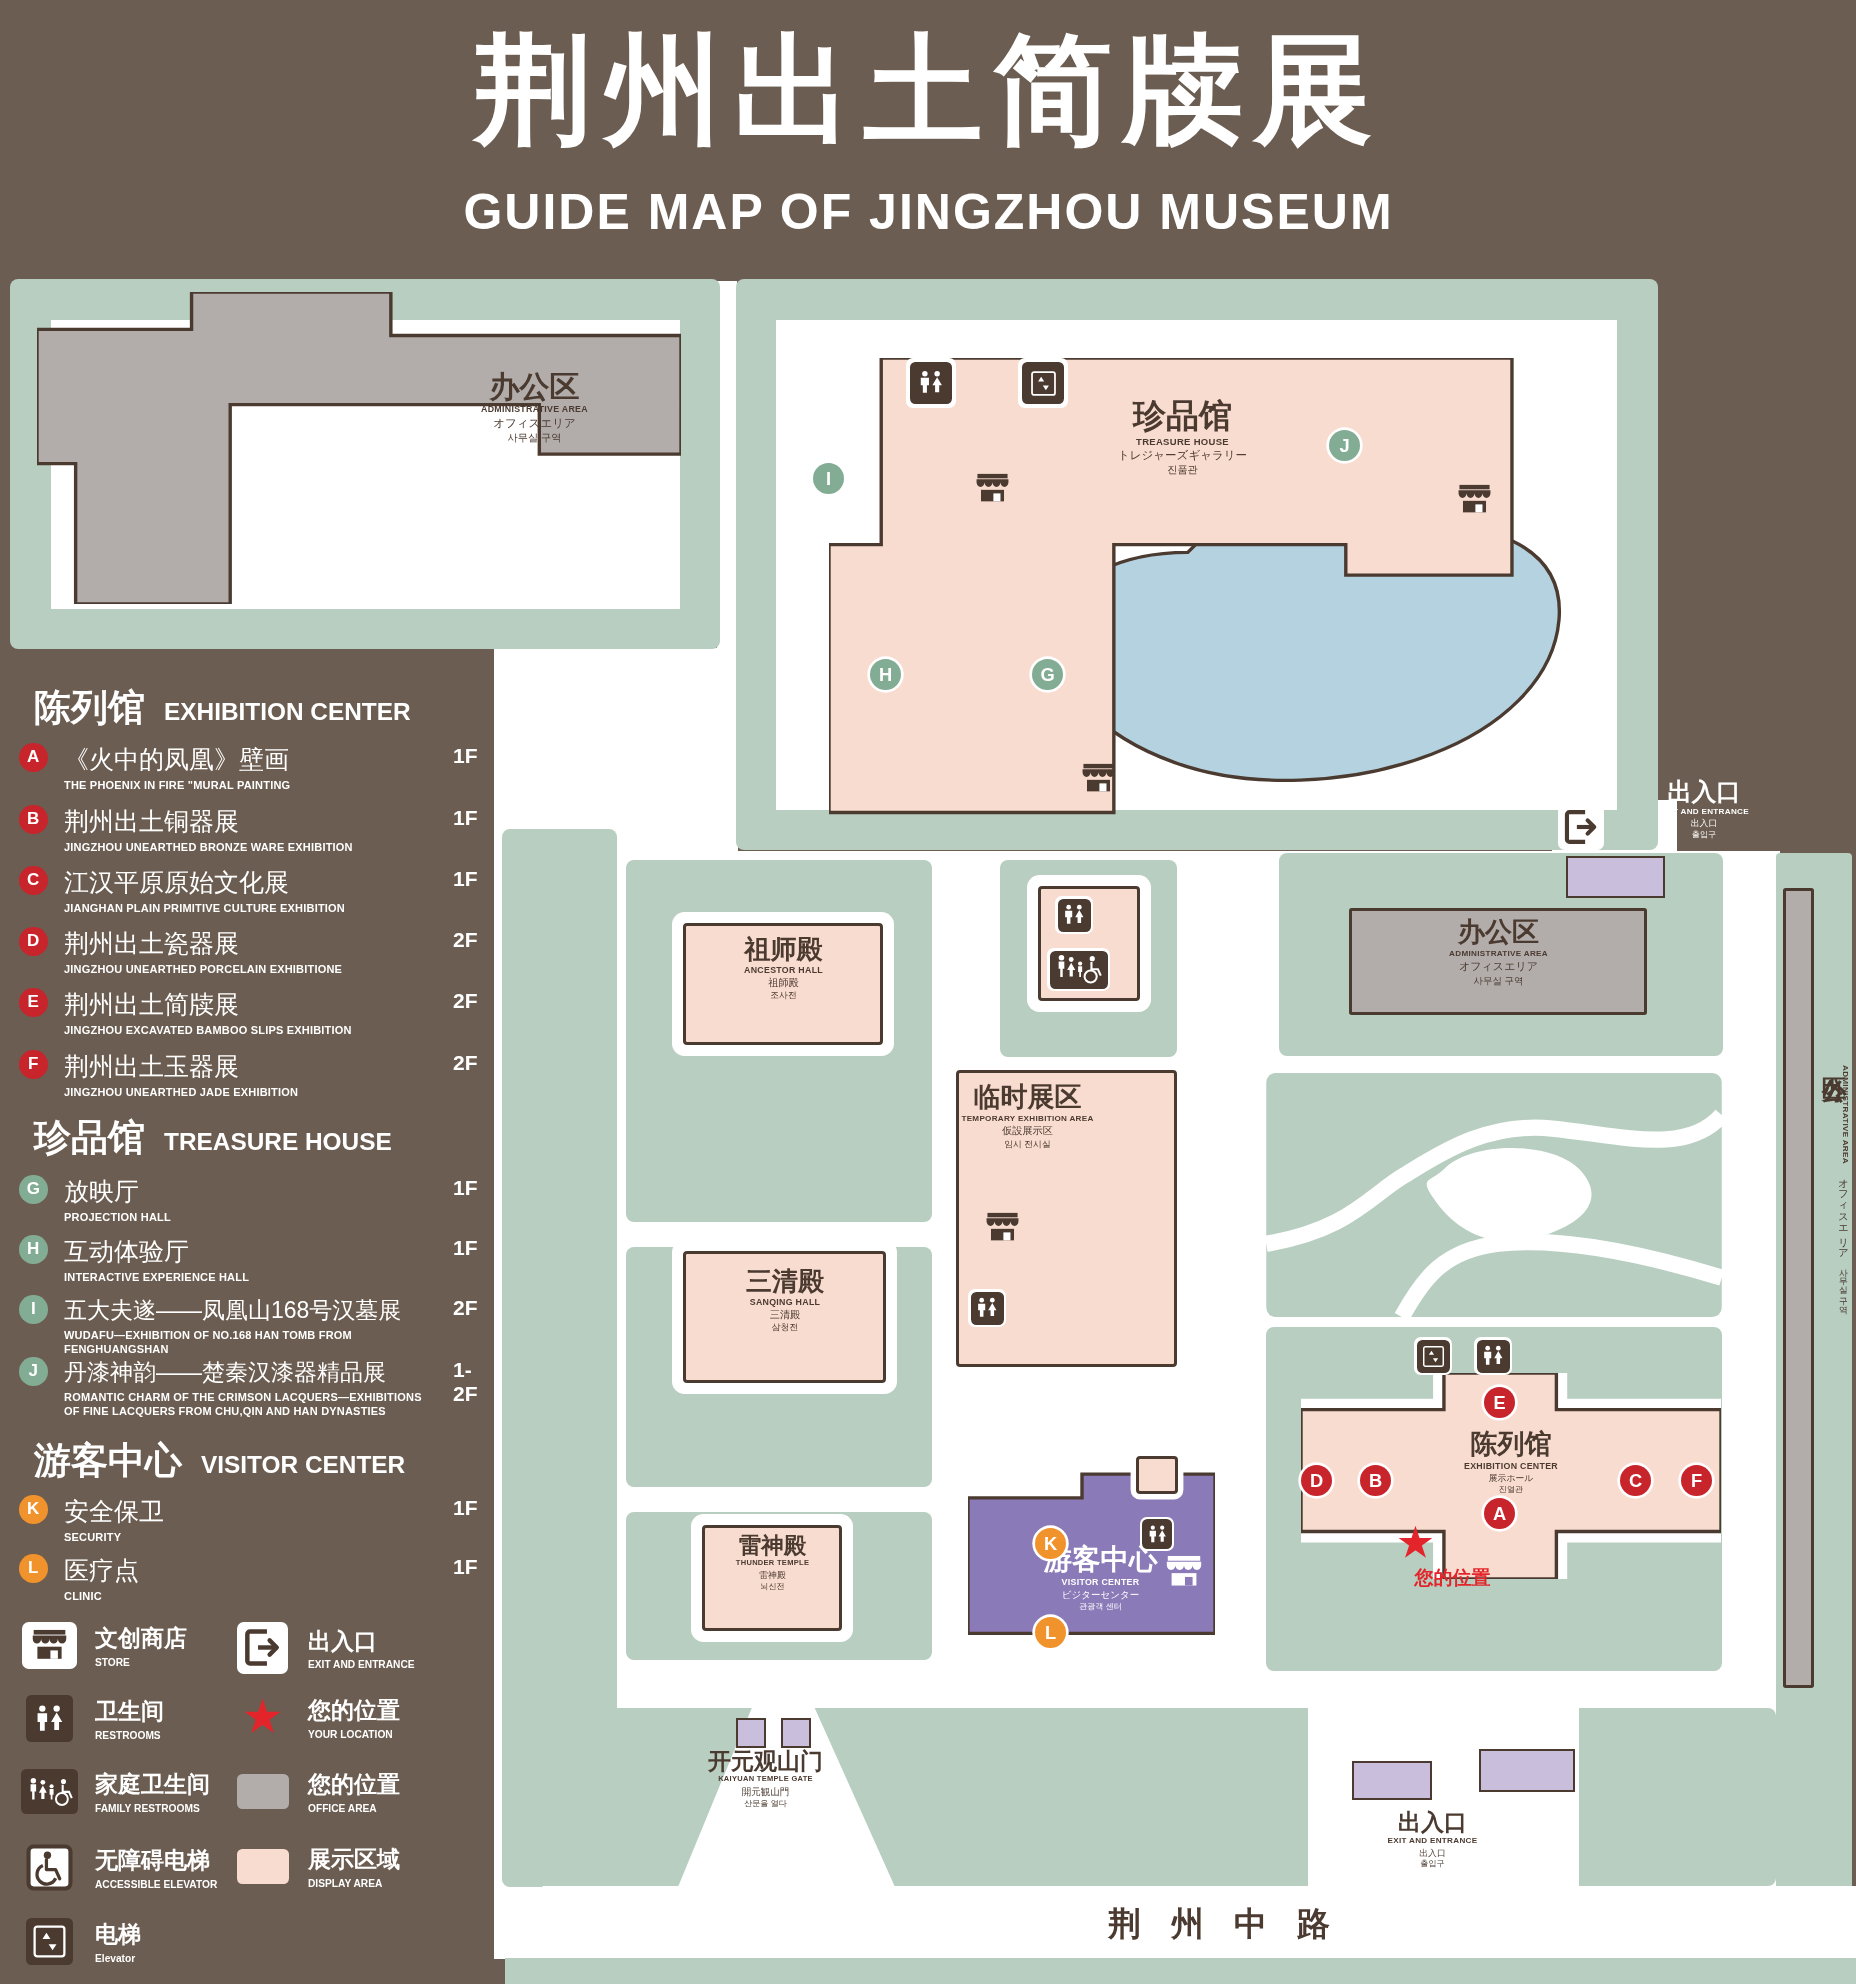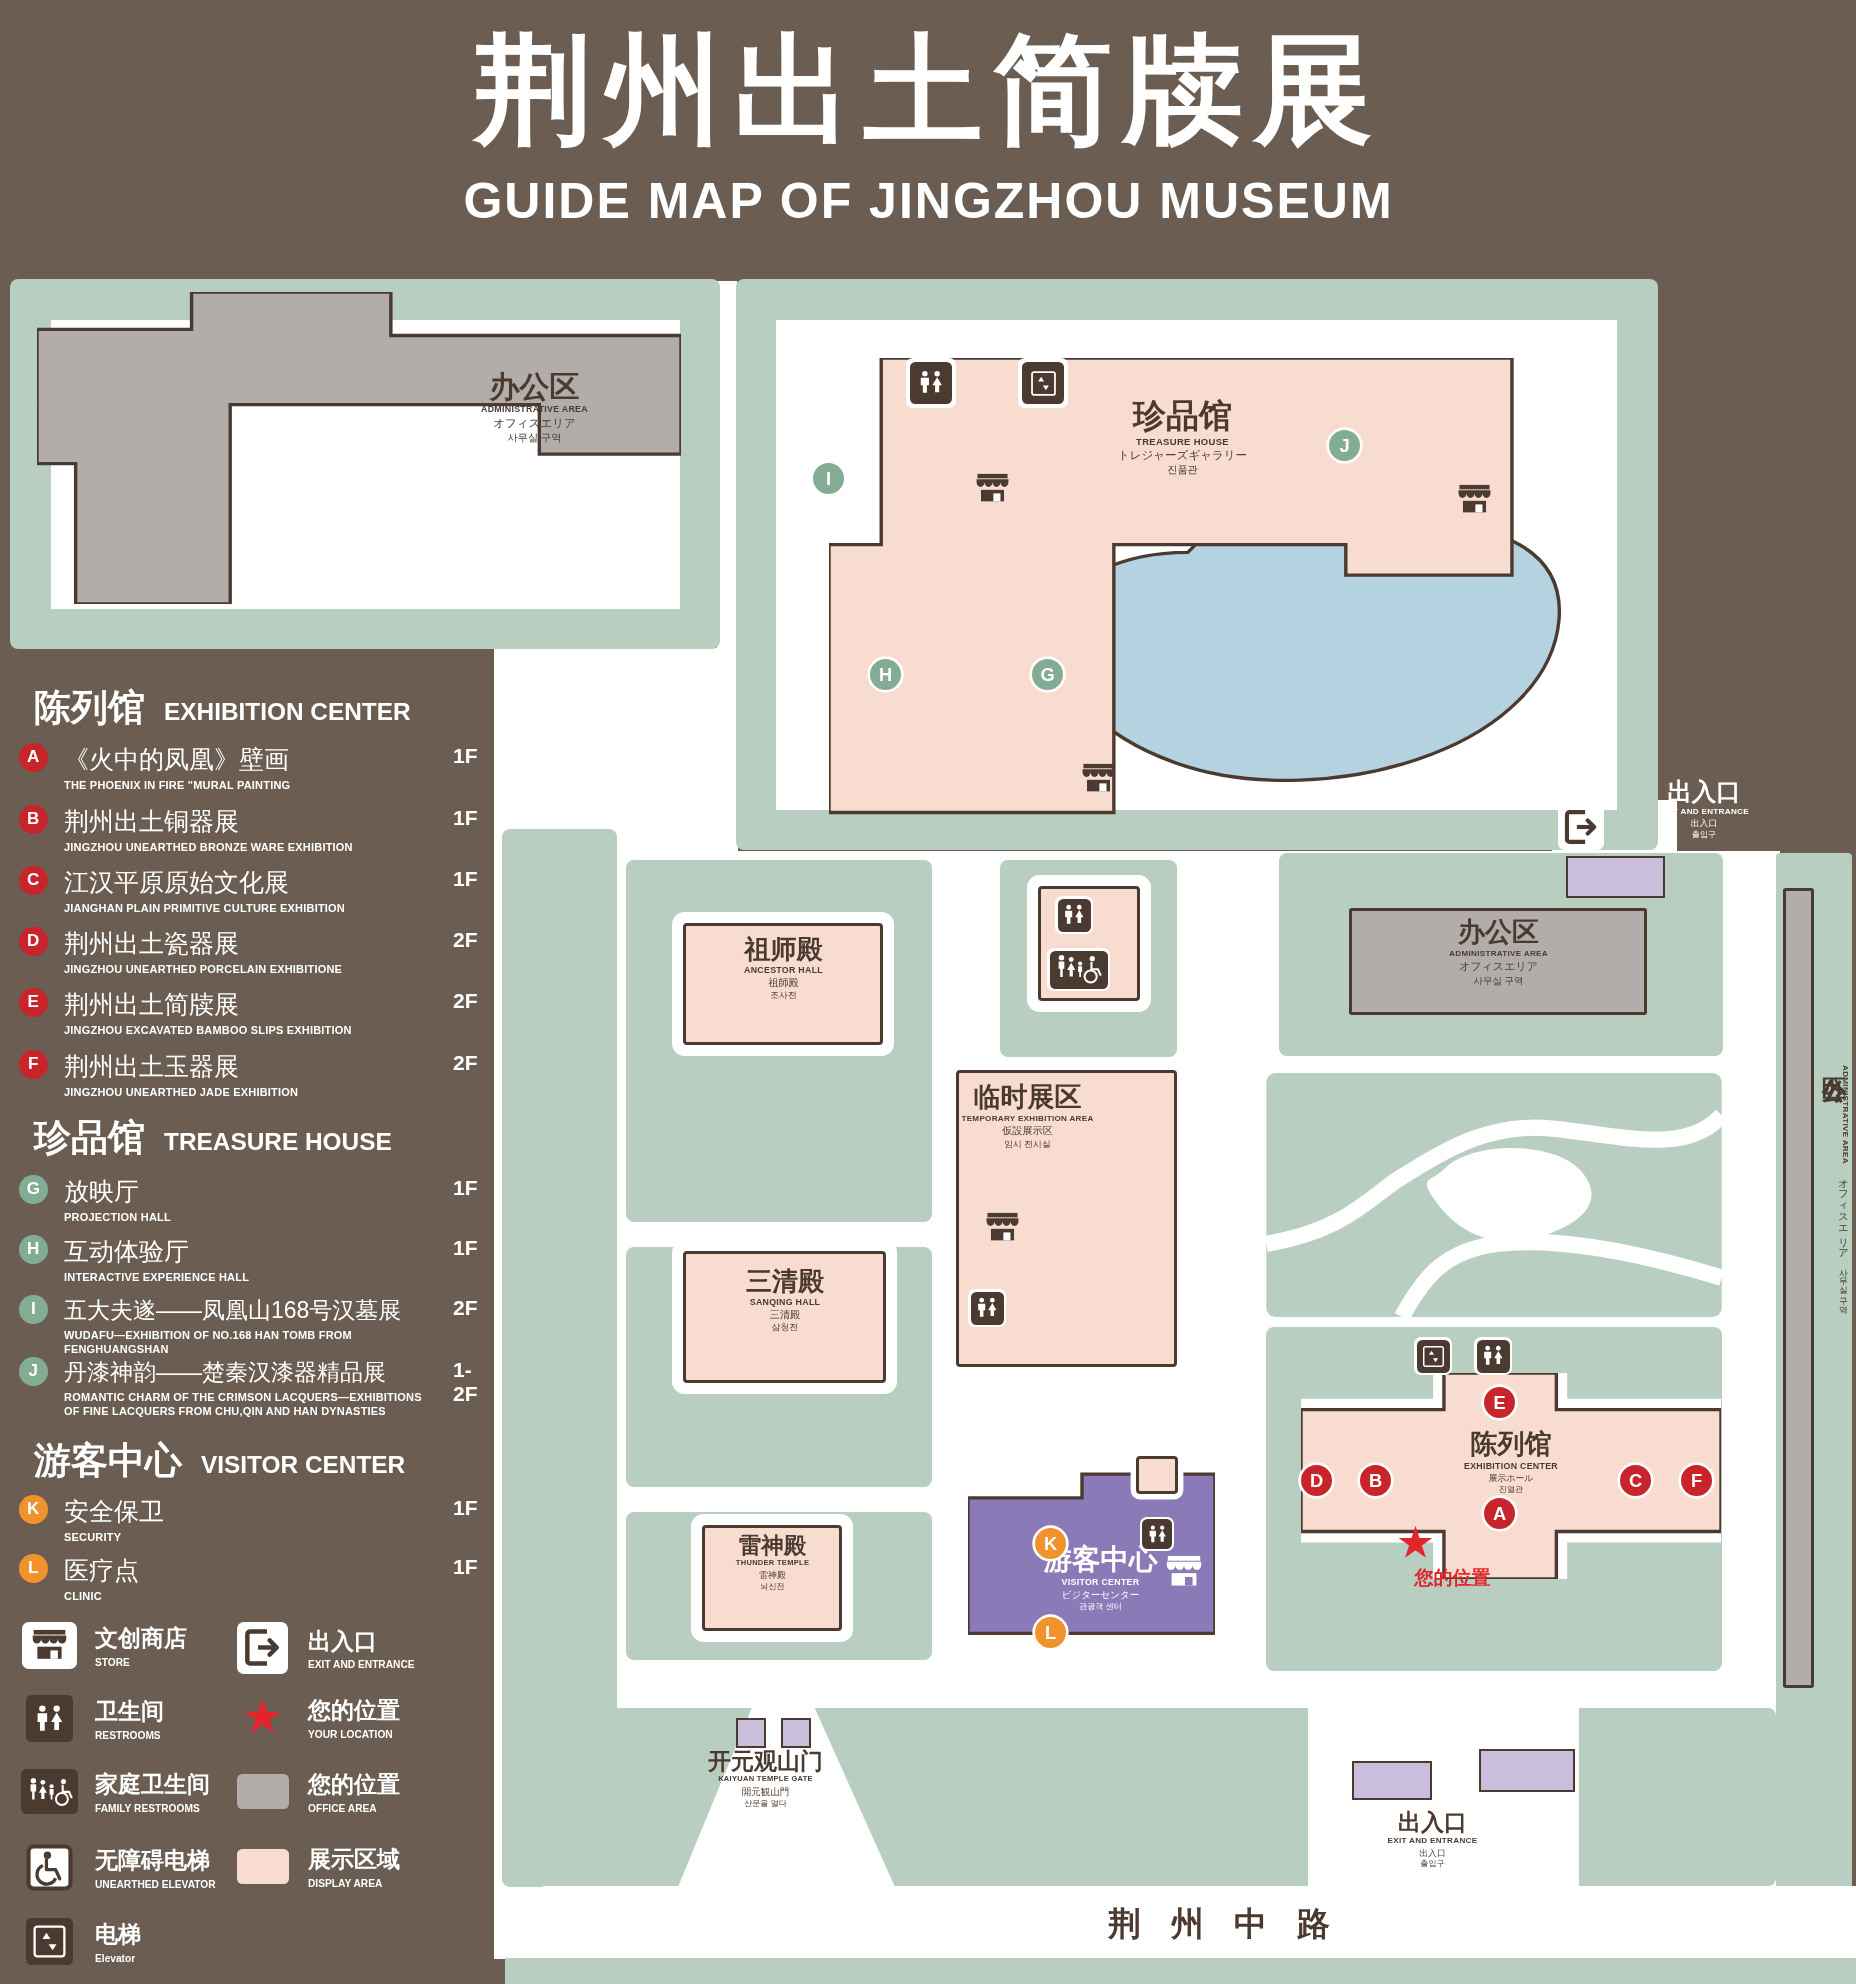--- a/index.html
+++ b/index.html
@@ -20,21 +20,21 @@
   .marker{position:absolute;width:31px;height:31px;border-radius:50%;display:flex;align-items:center;
           justify-content:center;color:#fff;font-weight:bold;font-size:18.3px;box-shadow:0 0 0 2.7px #fff;z-index:40}
   .red{background:#c8242c}.grn{background:#83ac94}.org{background:#f0932d}
   .pad{position:absolute;background:#fff;border-radius:6.8px;display:flex;gap:5.4px;align-items:center;justify-content:center;padding:4.1px;z-index:35}
   .isq{background:#4b3a30;border-radius:5.4px;width:42px;height:42px;display:flex;align-items:center;justify-content:center}
   .isq.small{width:33px;height:33px}
   .store{position:absolute;z-index:35}
   .star{position:absolute;color:#e3252b;font-weight:bold;z-index:40;line-height:1}
   .title{position:absolute;top:11px;left:0;width:100%;text-align:center;z-index:5}
   .t-zh{font-size:119px;font-weight:bold;letter-spacing:11px}
-  .t-en{font-size:50px;font-weight:bold;letter-spacing:2px}
+  .t-en{font-size:50px;font-weight:bold;margin-top:11px;letter-spacing:2px}
   .s-head{position:absolute;left:34px;color:#fff;white-space:nowrap;z-index:10}
   .hzh{font-size:37px;font-weight:bold;margin-right:19px}
   .hen{font-size:24.4px;font-weight:bold}
   .s-item{position:absolute;left:19px;width:458px;color:#fff;z-index:10}
   .smk{position:absolute;left:0;top:0;width:28.5px;height:28.5px;border-radius:50%;display:flex;align-items:center;justify-content:center;font-weight:bold;font-size:17px;color:#fff}
   .stx{margin-left:45px;width:369px}
   .szh{font-size:25px}
   .sen{font-size:11px;font-weight:bold;margin-top:3.4px;letter-spacing:0.2px;line-height:1.25}
   .sfl{position:absolute;left:434px;top:1.4px;font-size:21px;font-weight:bold}
   .lg-item{position:absolute;display:flex;align-items:center;gap:15px;z-index:10}
@@ -564,21 +564,21 @@
         <svg viewBox="0 0 46 46" width="47">
           <rect x="2.5" y="2.5" width="41" height="41" rx="5" fill="#fff" stroke="#4b3a30" stroke-width="4"></rect>
           <circle cx="21" cy="11" r="3.6" fill="#4b3a30"></circle>
           <path d="M20 15.5V25h9l4 9" stroke="#4b3a30" stroke-width="3.2" fill="none" stroke-linecap="round" stroke-linejoin="round"></path>
           <path d="M16.5 21a9.5 9.5 0 1 0 12.5 12.5" stroke="#4b3a30" stroke-width="3.2" fill="none"></path>
         </svg>
       </span>
     </div>
   <div>
       <div class="lg-zh">无障碍电梯</div>
-      <div class="lg-en">UNEARTHED ELEVATOR</div>
+      <div class="lg-en">ACCESSIBLE ELEVATOR</div>
     </div>
 </div>
 <div class="lg-item" style="left:232px;top:1844px">
   <div class="lg-icon">
       <span class="sw pink"></span>
     </div>
   <div>
       <div class="lg-zh">展示区域</div>
       <div class="lg-en">DISPLAY AREA</div>
     </div>

